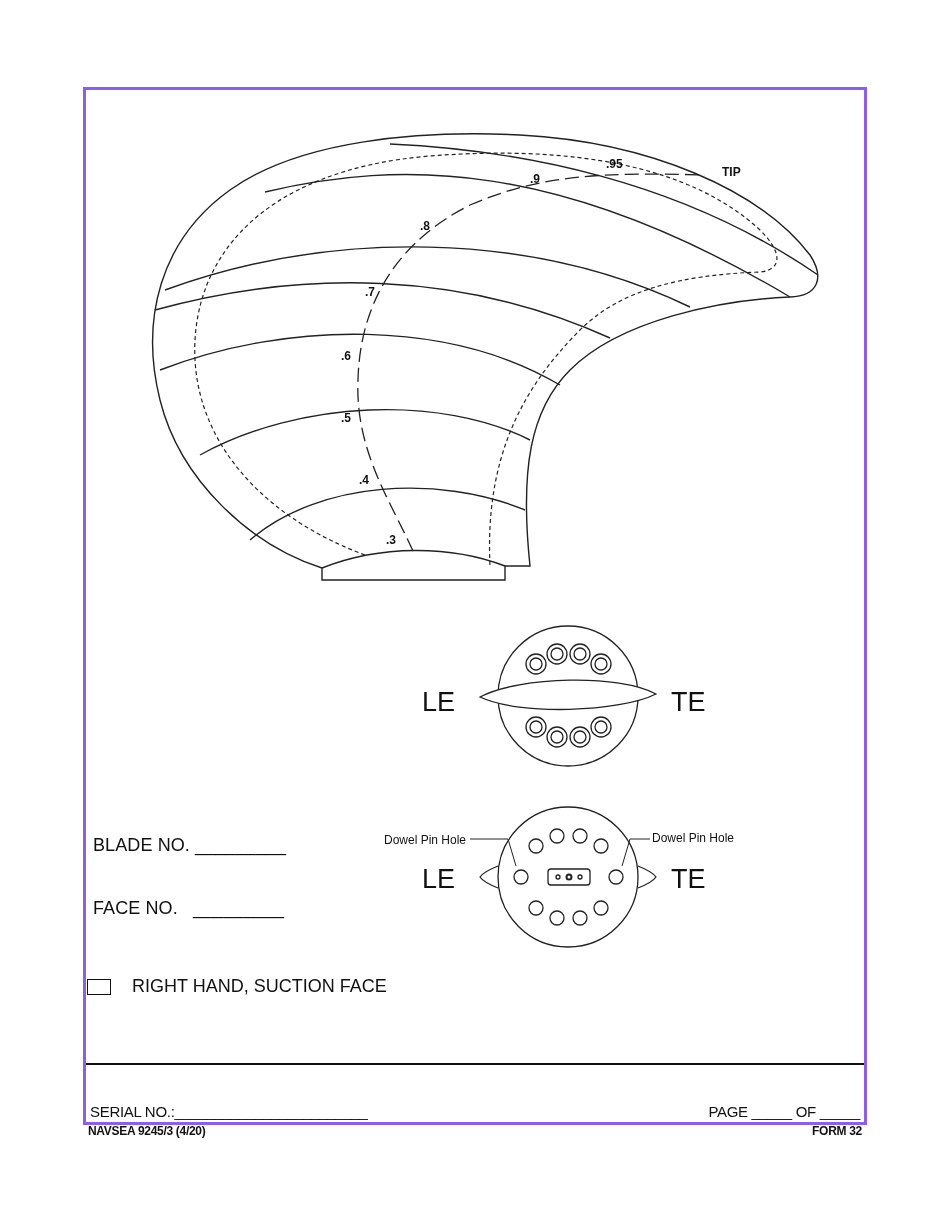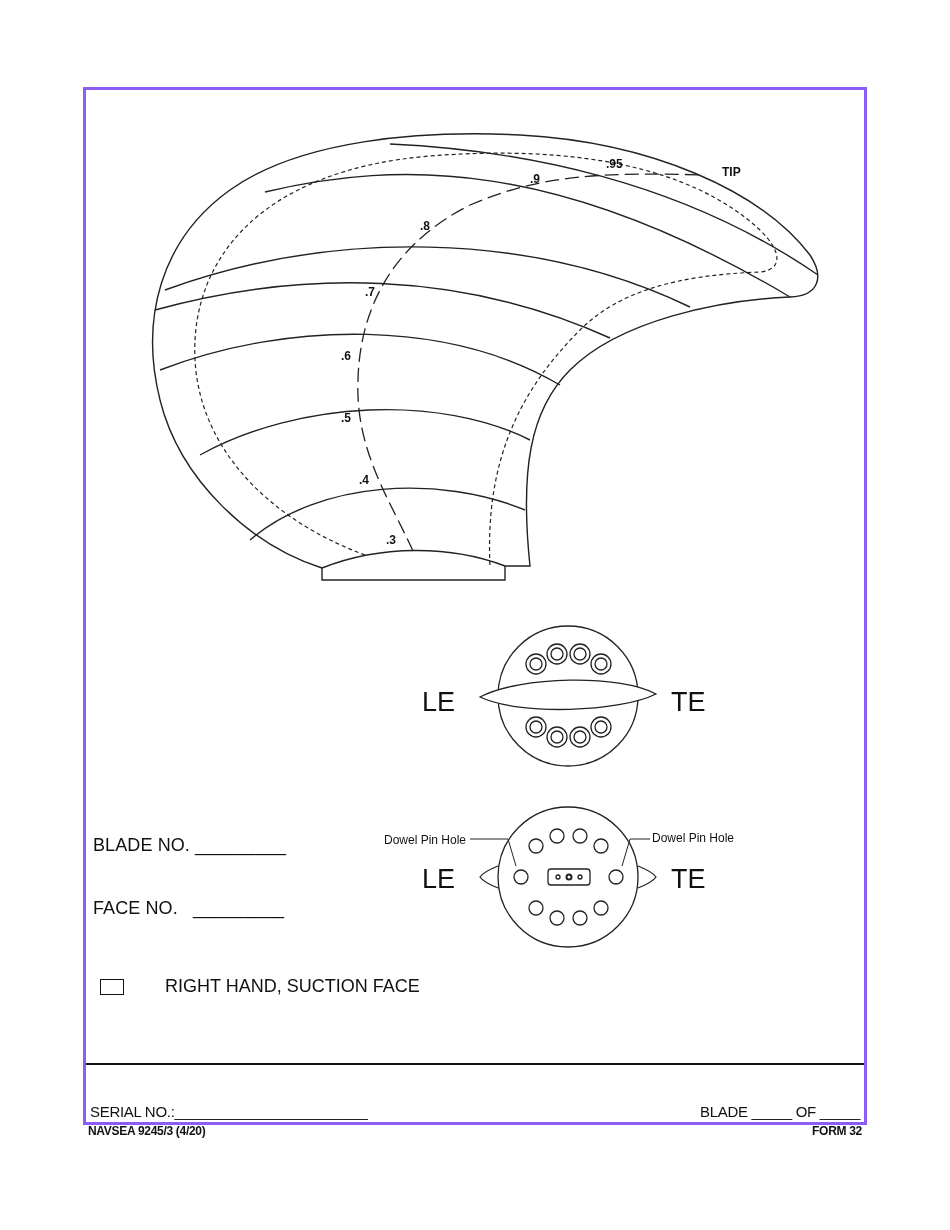--- a/index.html
+++ b/index.html
@@ -103,24 +103,24 @@
   <text x="384" y="844" font-size="12" fill="#111">Dowel Pin Hole</text>
   <text x="652" y="842" font-size="12" fill="#111">Dowel Pin Hole</text>
   <text x="422" y="888" font-size="27" fill="#111">LE</text>
   <text x="671" y="888" font-size="27" fill="#111">TE</text>
 </svg>
 
 <div class="frame">
   <div class="field" style="left:7px; top:745px;">BLADE NO. _________</div>
   <div class="field" style="left:7px; top:808px;">FACE NO.   _________</div>
 
-  <div class="chk-row" style="left:14px; top:886px;gap:20px;">
+  <div class="chk-row" style="left:1px; top:886px;">
     <div class="chk"></div>
     <span>RIGHT HAND, SUCTION FACE</span>
   </div>
 
   <div class="divider"></div>
   <div class="footer-left">SERIAL NO.:________________________</div>
-  <div class="footer-right">BLADE _____ OF _____</div>
+  <div class="footer-right">PAGE _____ OF _____</div>
 </div>
 
 <div class="below" style="left:88px;">NAVSEA 9245/3 (4/20)</div>
 <div class="below" style="right:88px;">FORM 32</div>
 
 </body></html>

